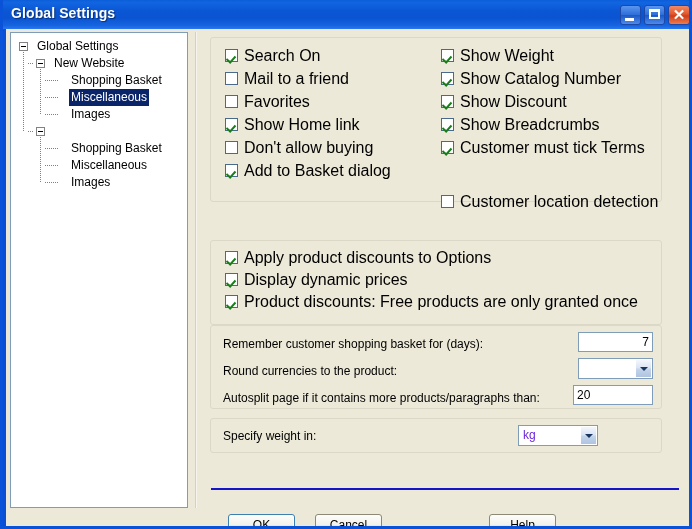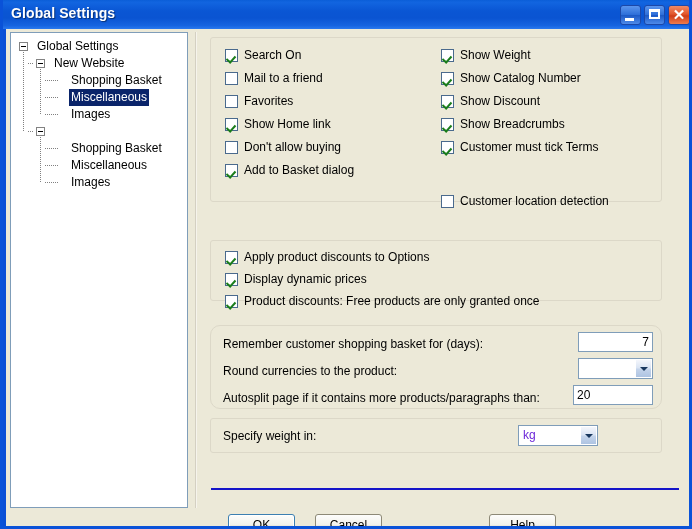--- a/index.html
+++ b/index.html
@@ -173,21 +173,21 @@
     position: absolute;
     left: 2px; top: 4px;
     width: 4px; height: 7px;
     border: solid #1a7d1a;
     border-width: 0 2px 2px 0;
     transform: rotate(42deg);
   }
   .chk-label {
     position: absolute;
     left: 19px; top: -1px;
-    font-size: 12px;
+    font-size: 16px;
     color: #000000;
     line-height: 17px;
     white-space: nowrap;
   }
   .field-label {
     position: absolute;
     font-size: 12px;
     color: #000000;
     white-space: nowrap;
   }
@@ -355,36 +355,36 @@
           <div class="chk-row" style="left: 230px; top: 102px;">
             <span class="cbox checked"></span>
             <span class="chk-label">Customer must tick Terms</span>
           </div>
           <div class="chk-row" style="left: 230px; top: 156px;">
             <span class="cbox"></span>
             <span class="chk-label">Customer location detection</span>
           </div>
         </div>
 
-      <div class="groupbox" id="gb-discount" style="left:8px; top:208px; width:452px; height:61px;padding-left:36px;">
+      <div class="groupbox" id="gb-discount" style="left:8px; top:208px; width:452px; height:85px;padding-left:36px;">
           <div class="chk-row" style="left: 14px; top: 9px;">
             <span class="cbox checked"></span>
             <span class="chk-label">Apply product discounts to Options</span>
           </div>
           <div class="chk-row" style="left: 14px; top: 31px;">
             <span class="cbox checked"></span>
             <span class="chk-label">Display dynamic prices</span>
           </div>
           <div class="chk-row" style="left: 14px; top: 53px;">
             <span class="cbox checked"></span>
             <span class="chk-label">Product discounts: Free products are only granted once</span>
           </div>
         </div>
 
-      <div class="groupbox" id="gb-fields" style="left:8px; top:293px; width:452px; height:84px;border-radius:10px;">
+      <div class="groupbox" id="gb-fields" style="left:8px; top:293px; width:452px; height:84px;">
         <div class="field-label" style="left:12px; top:11px;">Remember customer shopping basket for (days):</div>
         <input class="textbox right" style="left: 367px; top: 6px; width: 75px; height: 20px;" value="7">
         <div class="field-label" style="left:12px; top:38px;">Round currencies to the product:</div>
         <div class="combo" style="left:367px; top:32px; width:75px; height:21px;">
           <span class="combo-text"></span>
           <span class="combo-arrow"></span>
         </div>
         <div class="field-label" style="left:12px; top:65px;">Autosplit page if it contains more products/paragraphs than:</div>
         <input class="textbox" style="left: 362px; top: 59px; width: 80px; height: 20px;" value="20">
       </div>

